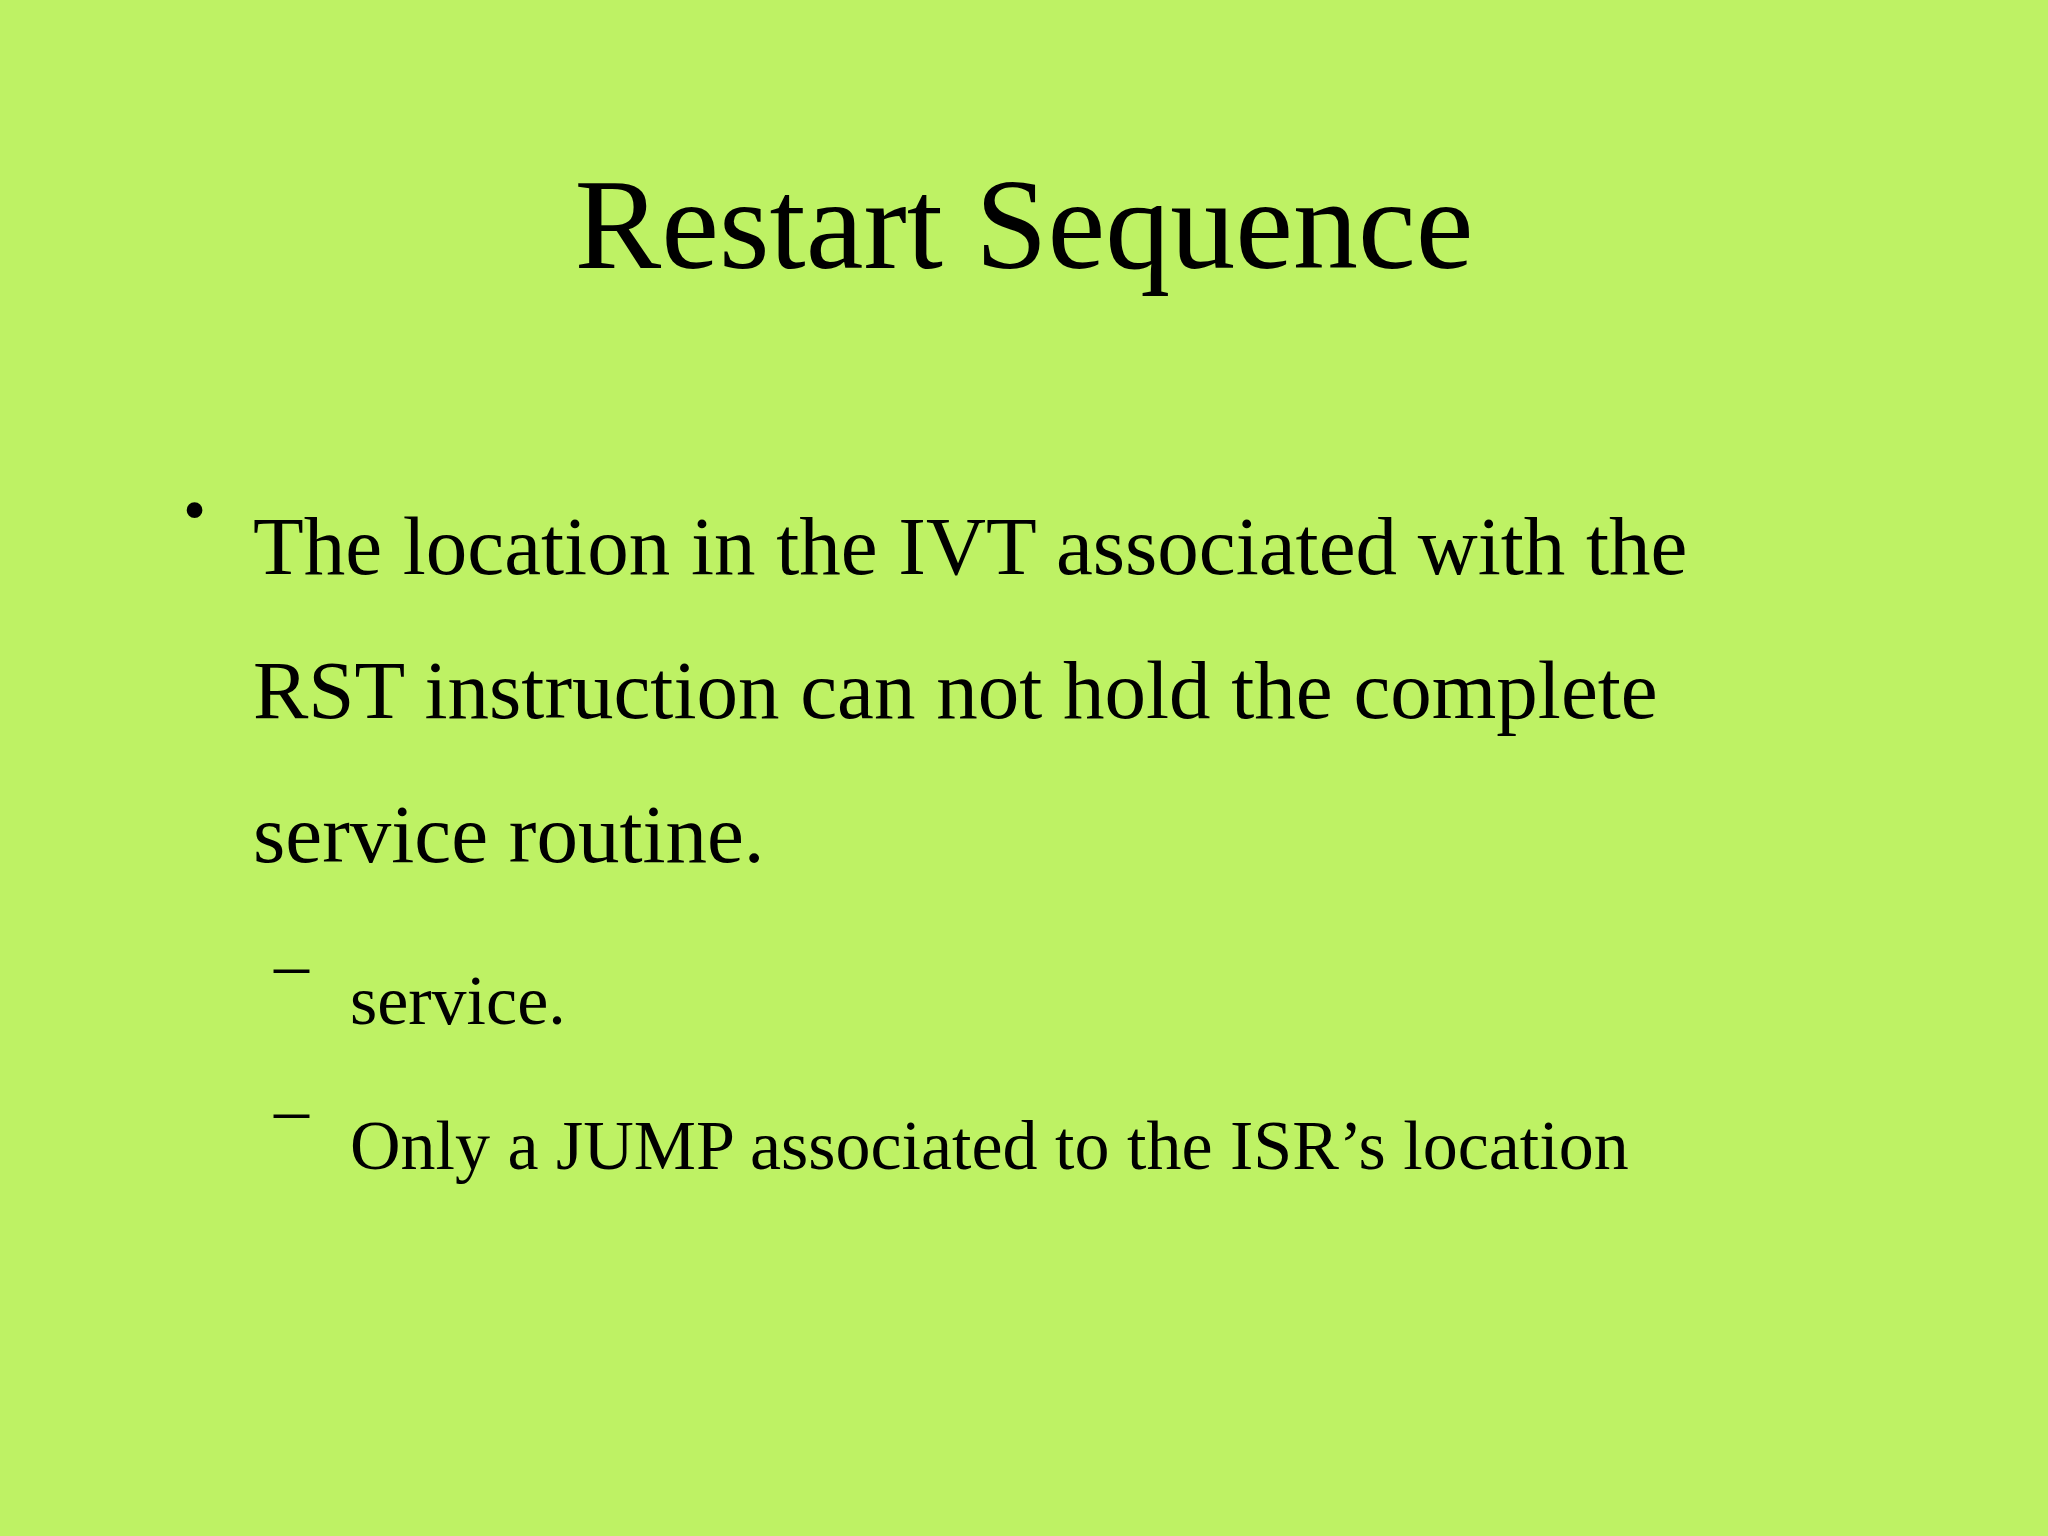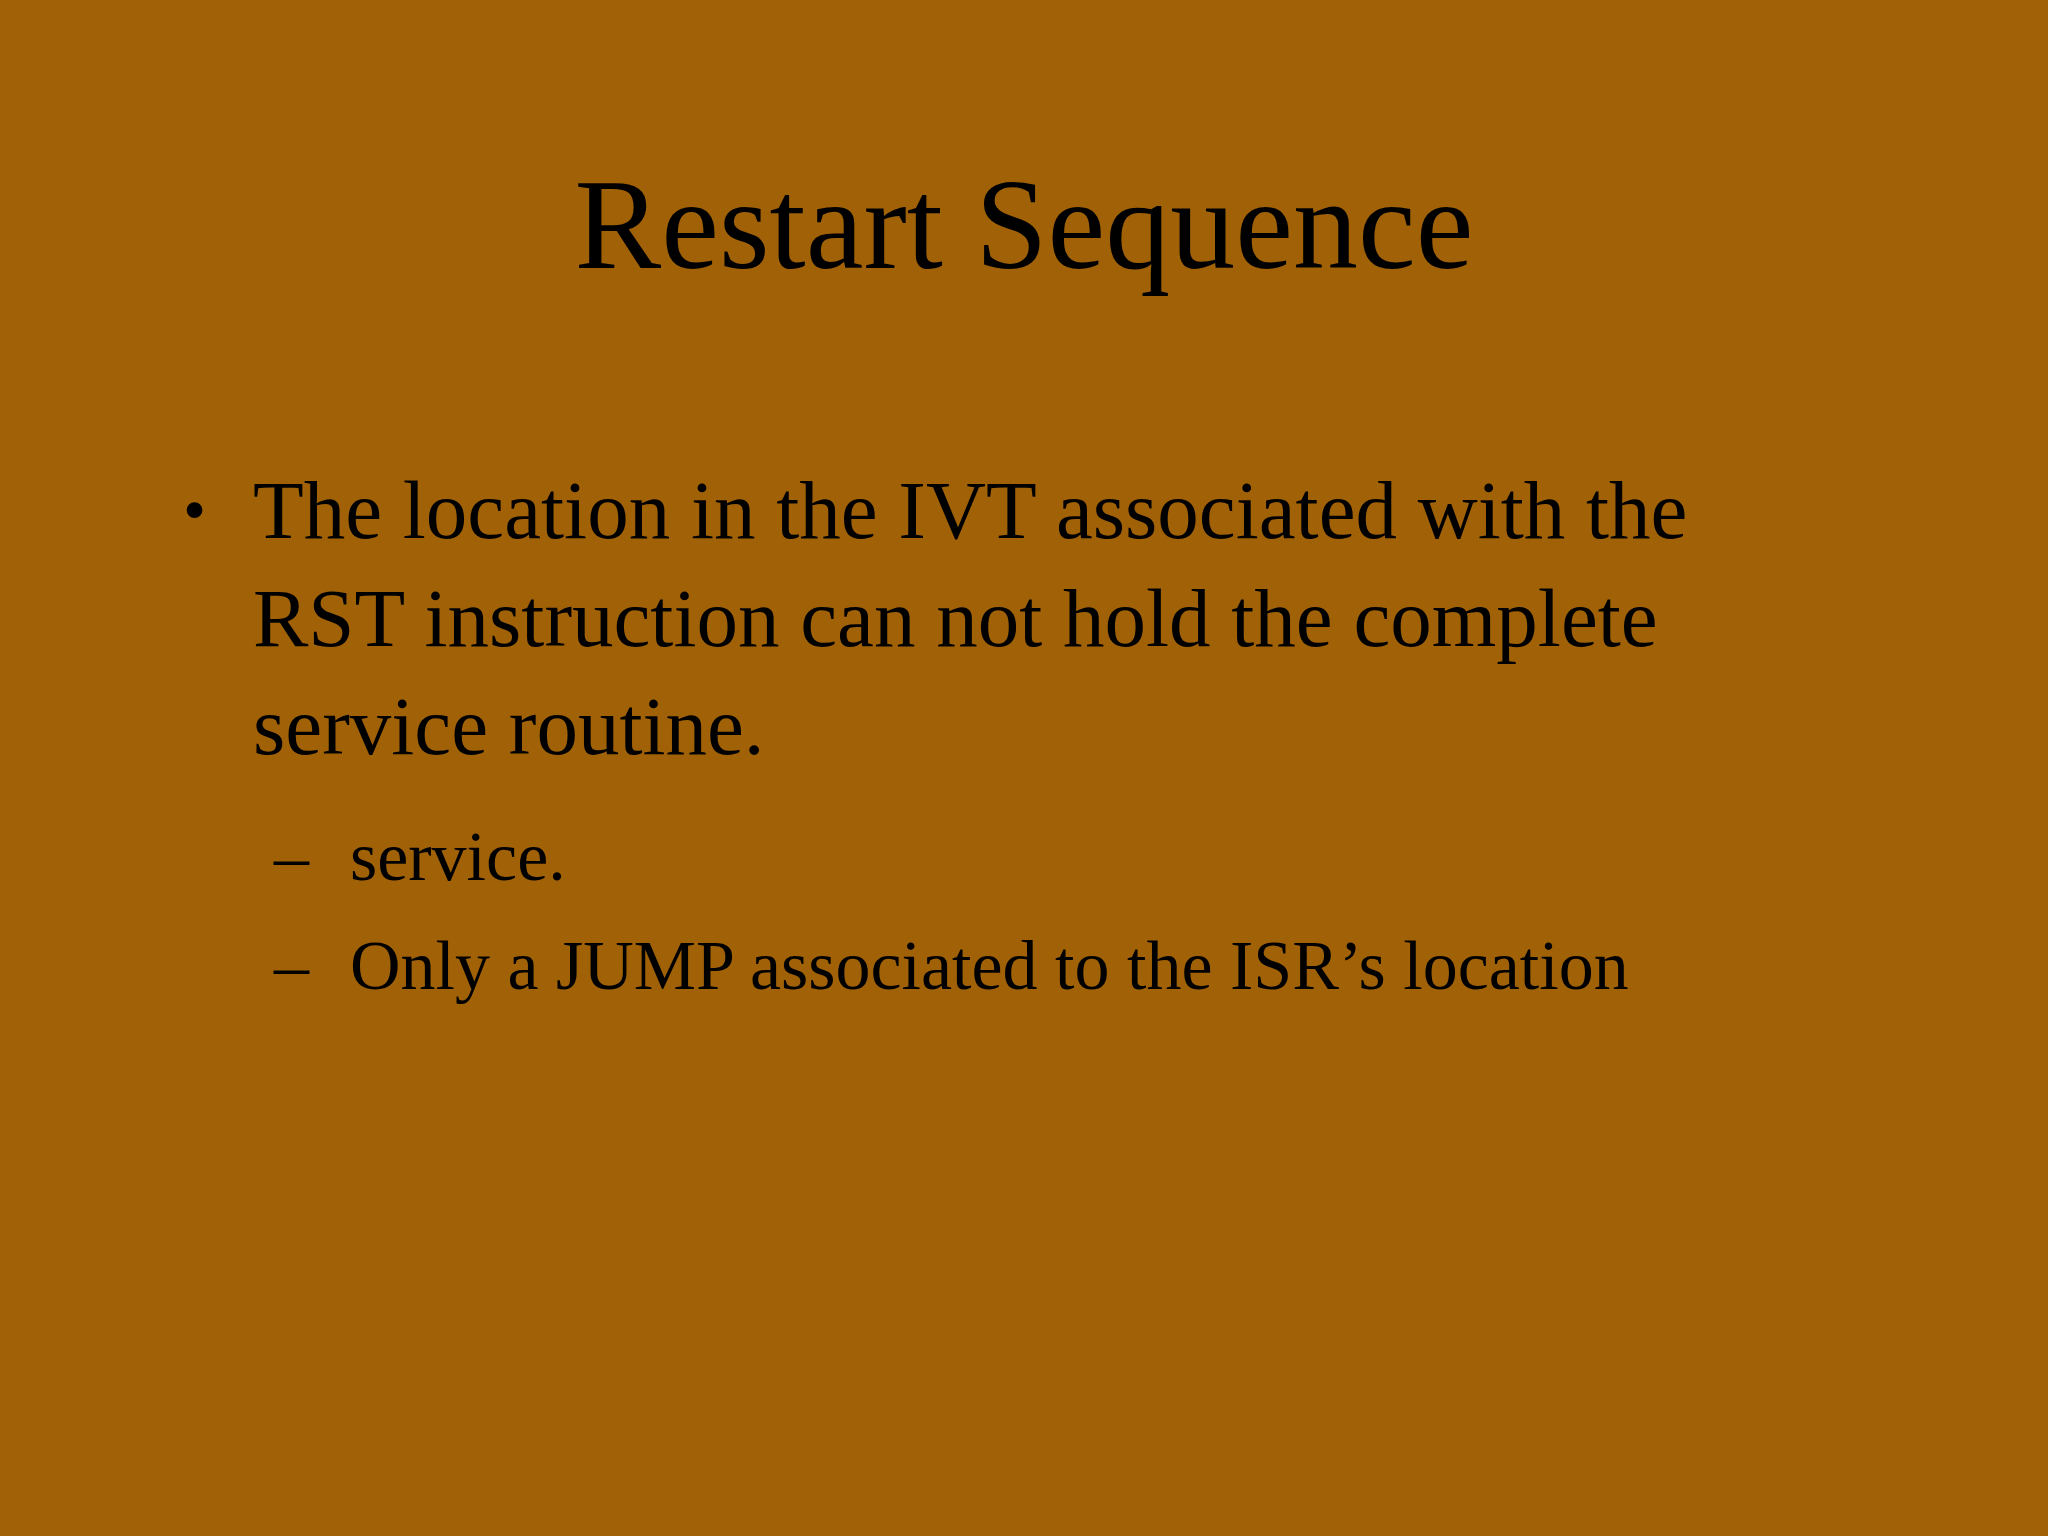--- a/index.html
+++ b/index.html
@@ -11,21 +11,21 @@
     height: 1536px;
     background: #ffffff;
     overflow: hidden;
     font-family: "Liberation Serif", "DejaVu Serif", serif;
     color: #000000;
   }
   .slide {
     position: relative;
     width: 2048px;
     height: 1536px;
-    background: #a16207;
+    background: #bef264;
   }
   .title {
     position: absolute;
     top: 150px;
     left: 0;
     width: 2048px;
     margin: 0;
     font-size: 130px;
     font-weight: 400;
     line-height: 1.15;
@@ -43,21 +43,21 @@
     align-items: flex-start;
   }
   .para .marker {
     flex: none;
     display: block;
   }
   .para .text {
     flex: 1 1 auto;
     display: block;
   }
-  .line { display: block; }
+  .line { display: block; margin-top: 36px; }
   .level1 {
     font-size: 83px;
     line-height: 108px;
   }
   .level1 .marker {
     width: 70px;
     font-size: 66px;
     line-height: 108px;
   }
   .level2 {

